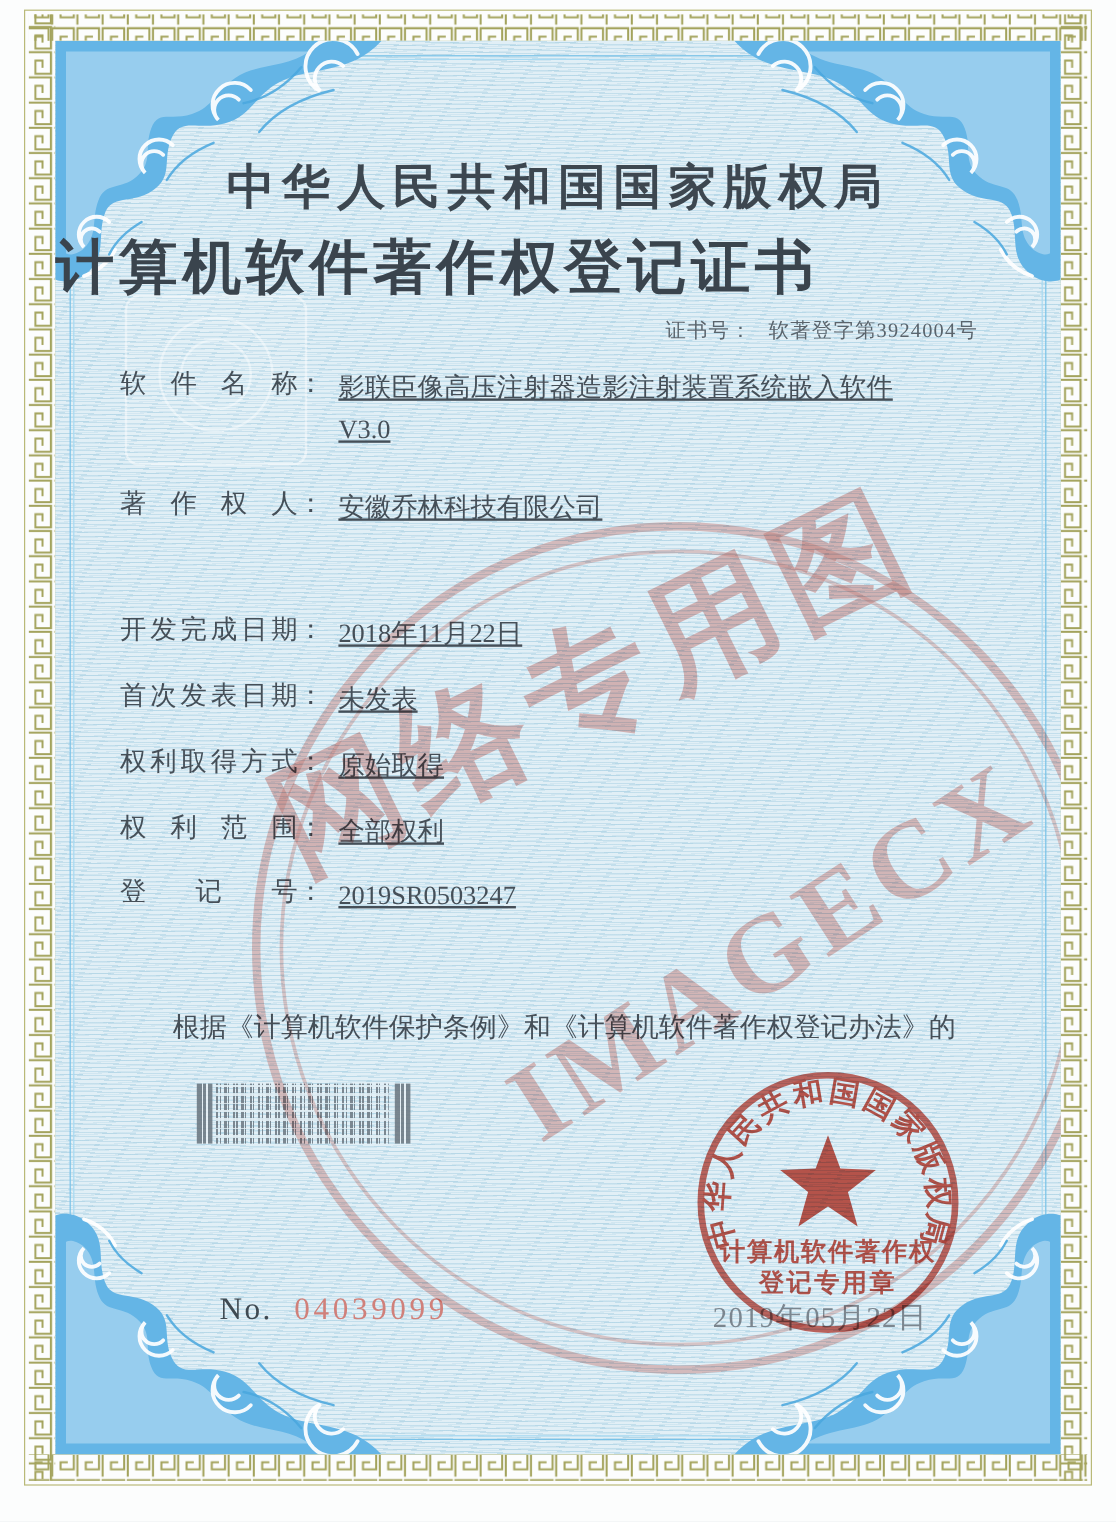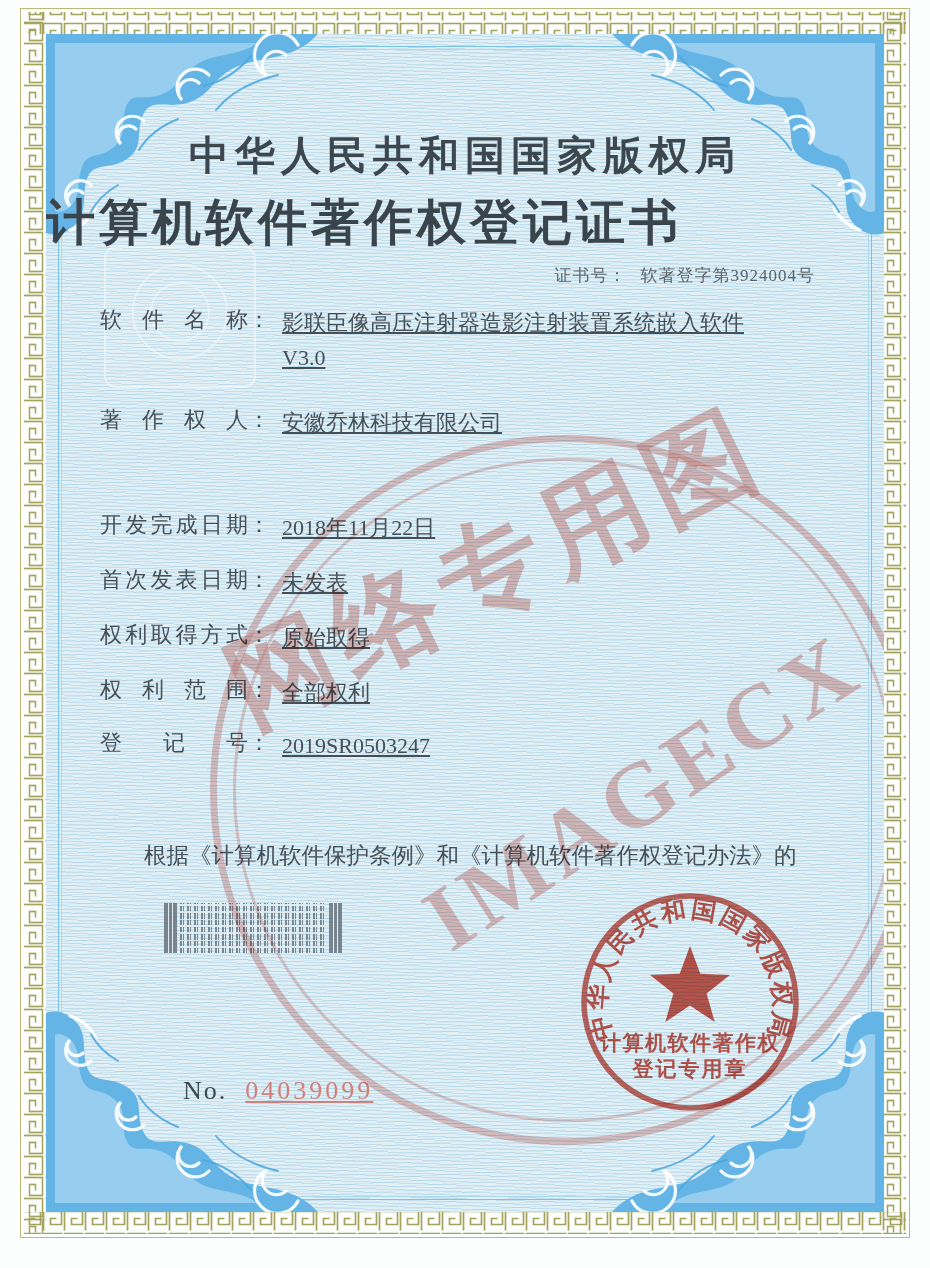--- a/index.html
+++ b/index.html
@@ -82,21 +82,21 @@
   }
   .barcode:before,.barcode:after{
     content:"";position:absolute;top:0;bottom:0;width:13px;
     background:repeating-linear-gradient(90deg,#68747e 0 4px,#e7f0f5 4px 5px,#68747e 5px 8px,#e7f0f5 8px 9px,#68747e 9px 13px);
   }
   .barcode:before{left:-16px;}
   .barcode:after{right:-18px;}
   
   .serial{position:absolute;left:137px;top:1042px;font-size:26px;white-space:nowrap;}
   .serial .no{color:#3f4a52;letter-spacing:2px;}
-  .serial .num{color:#d0807a;letter-spacing:3px;margin-left:18px;text-decoration:underline;}
+  .serial .num{color:#d0807a;letter-spacing:3px;margin-left:18px;}
   .issue-date{
     position:absolute;left:548px;top:1048px;font-size:24px;letter-spacing:1px;
     color:rgba(115,125,133,.92);white-space:nowrap;
   }
   
   .watermark{position:absolute;inset:0;z-index:5;pointer-events:none;mix-blend-mode:multiply;}
   .wm-ring-outer{
     position:absolute;left:164px;top:401px;width:710px;height:710px;border-radius:50%;
     border:7px solid rgba(224,144,136,.50);
   }
@@ -218,20 +218,21 @@
       <div class="statement">
         <div class="ln1">根据《计算机软件保护条例》和《计算机软件著作权登记办法》的</div>
       </div>
 
       <div class="barcode"></div>
 
       <div class="serial">
         <span class="no">No.</span><span class="num">04039099</span>
       </div>
 
+      <div class="issue-date">2019年05月22日</div>
     </div>
 
     <div class="watermark">
       <div class="wm-ring-outer"></div>
       <div class="wm-ring-inner"></div>
       <div class="wm-cn">网络专用图</div>
       <div class="wm-en">IMAGECX</div>
     </div>
 
     <svg class="seal" width="234" height="234" viewBox="0 0 234 234">

